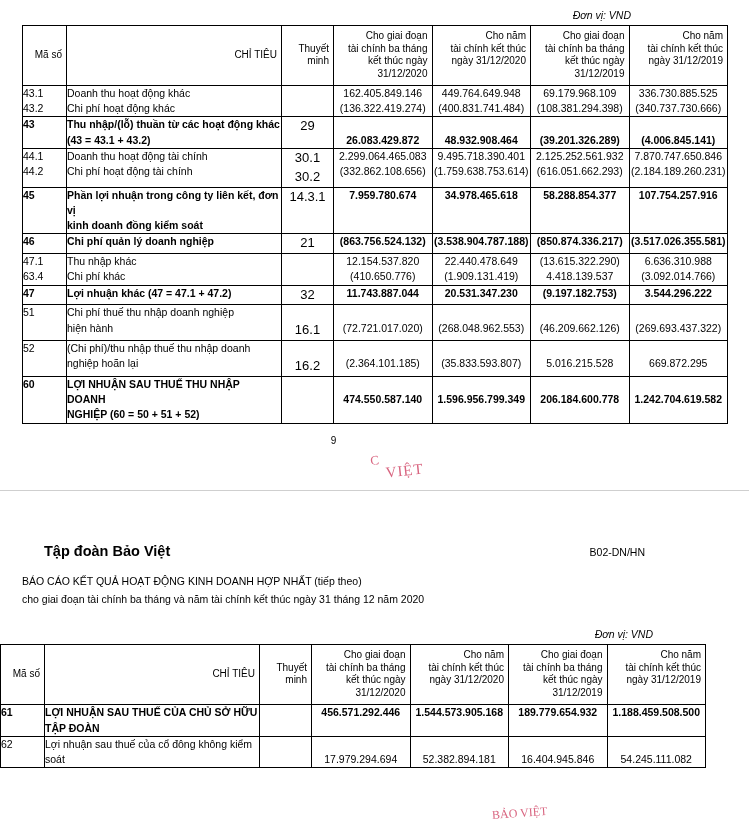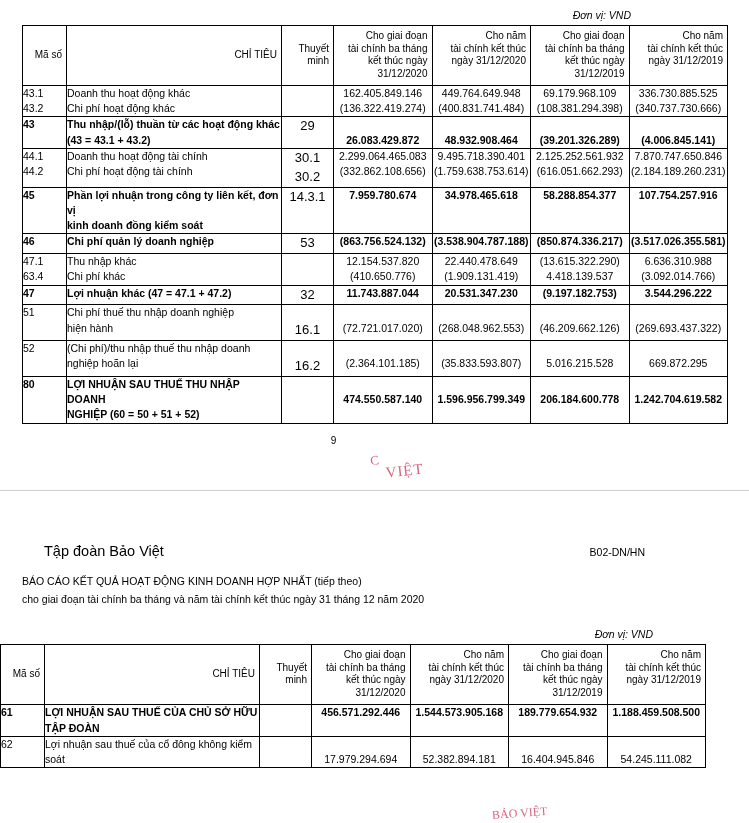--- a/index.html
+++ b/index.html
@@ -115,21 +115,21 @@
   .page-sep {
     height: 1px;
     background: #cfcfcf;
     margin: 6px 0 0 0;
   }
   .gap {
     height: 52px;
   }
   .company {
     font-size: 14.5px;
-    font-weight: normal;
+    font-weight: bold;
     padding: 0 0 0 22px;
   }
   .hdr-row {
     position: relative;
     padding: 0 22px;
   }
   .form-code {
     position: absolute;
     right: 22px;
     top: 3px;
@@ -255,21 +255,21 @@
 kinh doanh đồng kiểm soát</td>
         <td class="c-note">14.3.1</td>
         <td class="c-num bold">7.959.780.674</td>
         <td class="c-num bold">34.978.465.618</td>
         <td class="c-num bold">58.288.854.377</td>
         <td class="c-num bold">107.754.257.916</td>
       </tr>
       <tr>
         <td class="c-code bold">46</td>
         <td class="c-item bold">Chi phí quản lý doanh nghiệp</td>
-        <td class="c-note">53</td>
+        <td class="c-note">21</td>
         <td class="c-num bold">(863.756.524.132)</td>
         <td class="c-num bold">(3.538.904.787.188)</td>
         <td class="c-num bold">(850.874.336.217)</td>
         <td class="c-num bold">(3.517.026.355.581)</td>
       </tr>
       <tr>
         <td class="c-code">47.1
 63.4</td>
         <td class="c-item">Thu nhập khác
 Chi phí khác</td>
@@ -314,21 +314,21 @@
         <td class="c-num">
 (2.364.101.185)</td>
         <td class="c-num">
 (35.833.593.807)</td>
         <td class="c-num">
 5.016.215.528</td>
         <td class="c-num">
 669.872.295</td>
       </tr>
       <tr>
-        <td class="c-code bold">80</td>
+        <td class="c-code bold">60</td>
         <td class="c-item bold">LỢI NHUẬN SAU THUẾ THU NHẬP DOANH
 NGHIỆP (60 = 50 + 51 + 52)</td>
         <td class="c-note"></td>
         <td class="c-num bold">
 474.550.587.140</td>
         <td class="c-num bold">
 1.596.956.799.349</td>
         <td class="c-num bold">
 206.184.600.778</td>
         <td class="c-num bold">

